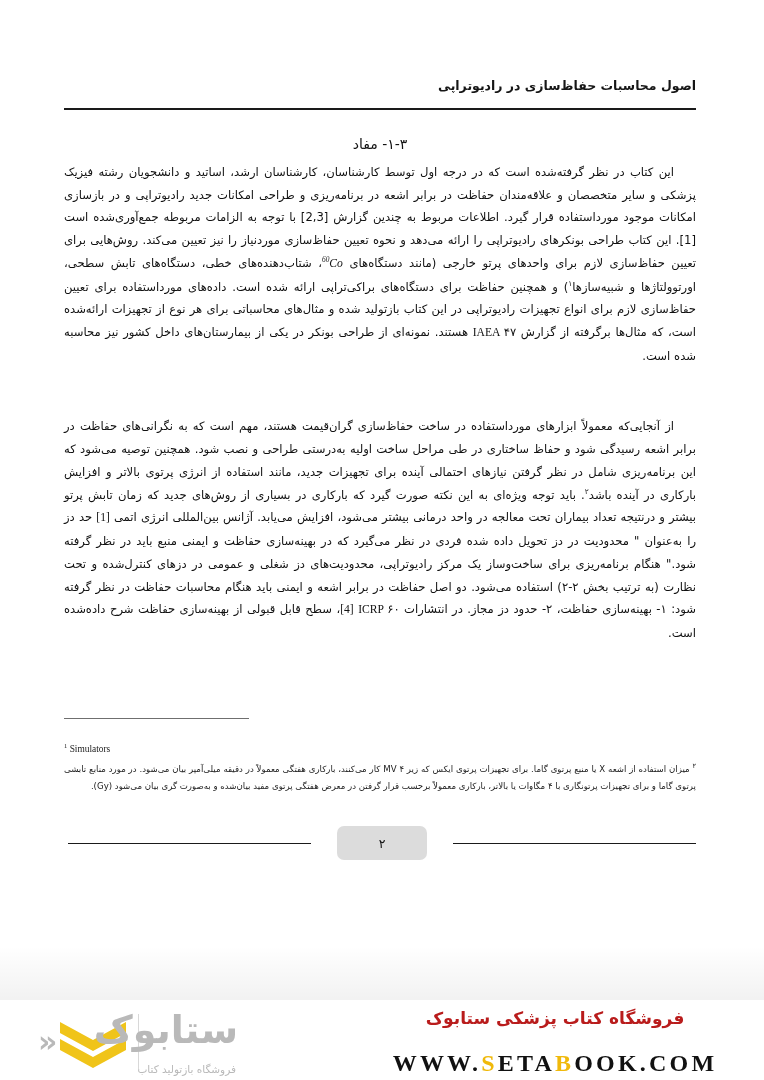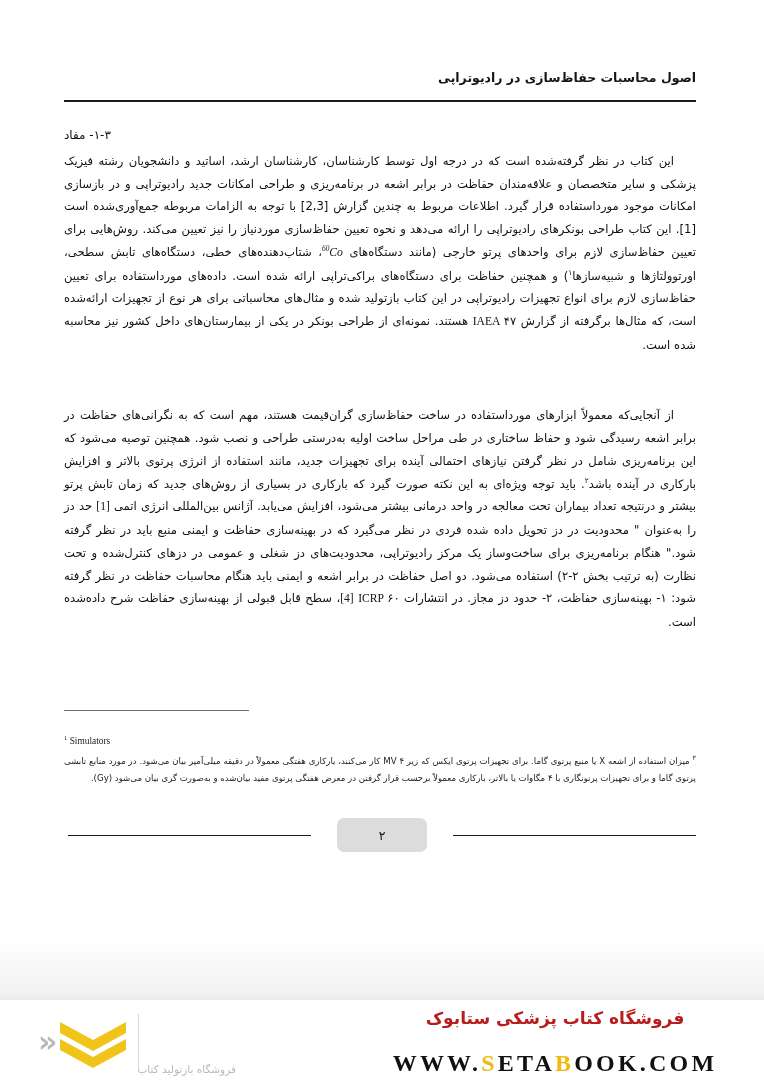--- a/index.html
+++ b/index.html
@@ -8,21 +8,21 @@
     width:764px;height:1080px;
     background:#ffffff;
     font-family:"DejaVu Sans","Liberation Sans",sans-serif;
     overflow:hidden;
     position:relative;
   }
 
   
   .page-sheet{
     position:absolute;
-    left:0;top:4px;
+    left:0;top:12px;
     width:764px;height:1000px;
     background:#ffffff;
     box-sizing:border-box;
   }
   .page-shadow{
     position:absolute;
     left:0;bottom:0;width:764px;height:120px;
     background:linear-gradient(to bottom,rgba(255,255,255,0) 0%,rgba(0,0,0,0.0) 45%,rgba(0,0,0,0.055) 92%,rgba(0,0,0,0.10) 100%);
     pointer-events:none;
   }
@@ -51,25 +51,25 @@
   
   .content{
     position:absolute;
     right:68px;top:122px;
     width:632px;
     text-align:justify;
     direction:rtl;
     color:#111111;
   }
   .sec-heading{
-    font-size:12px;
+    font-size:14px;
     font-weight:400;
     color:#111;
     margin:0 0 6px 0;
-    text-align:left;
+    text-align:center;
     line-height:1.5;
   }
   p.body-par{
     margin:0 0 2px 0;
     font-size:11.6px;
     line-height:1.96;
     text-align:justify;
     text-indent:22px;
     color:#111;
     word-spacing:0.2px;
@@ -225,20 +225,21 @@
   <div class="brand-left">
     <div class="logo-chevrons">
       <svg width="74" height="48" viewBox="0 0 74 48" aria-hidden="true">
         <polygon points="4,2 37,20 70,2 70,13 37,31 4,13" fill="#f0c419"></polygon>
         <polygon points="4,19 37,37 70,19 70,30 37,48 4,30" fill="#f0c419"></polygon>
       </svg>
     </div>
     <div class="logo-divider"></div>
     <div class="logo-wordmark" style="margin-right:104px;">
       <span class="guillemet">«</span>
+      <span class="wm">ستابوک</span>
       <span class="sub">فروشگاه بازتولید کتاب</span>
     </div>
   </div>
 
   <div class="brand-right">
     <div class="fa-line">فروشگاه کتاب پزشکی ستابوک</div>
     <div class="url-line">
       <span>WWW.</span><span class="hl">S</span><span>ETA</span><span class="hl">B</span><span>OOK.COM</span>
     </div>
   </div>

